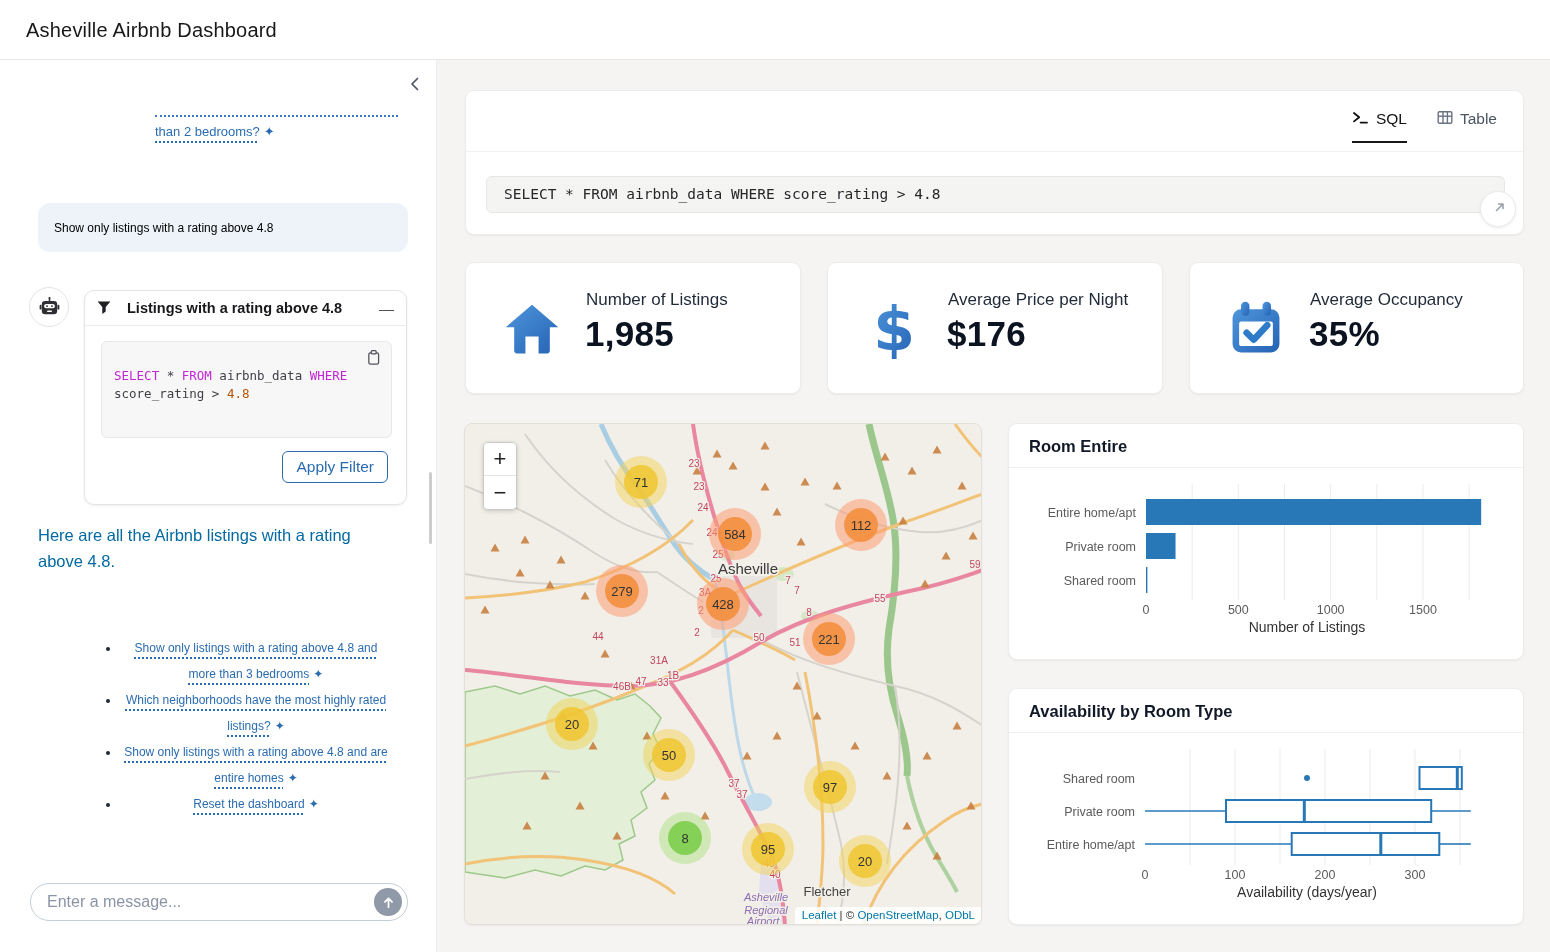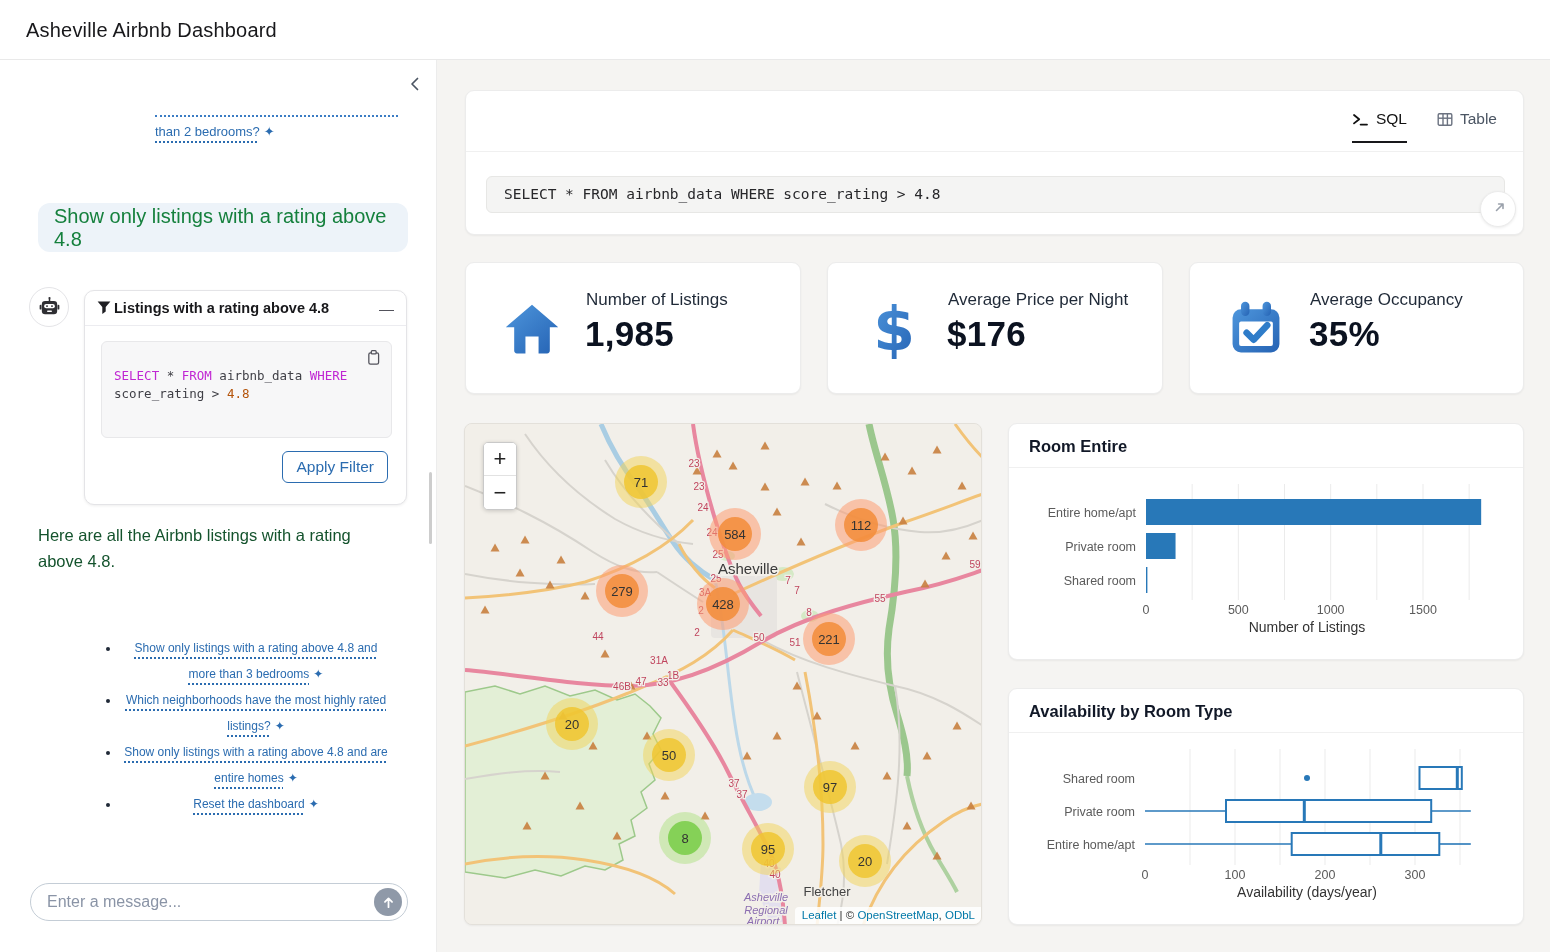--- a/index.html
+++ b/index.html
@@ -11,47 +11,47 @@
   #header { position:absolute; left:0; top:0; width:1550px; height:60px; background:#fff; border-bottom:1px solid #e9e9e9; z-index:5; }
   #header h1 { font-size:20px; font-weight:500; color:#18181b; line-height:60px; padding-left:26px; letter-spacing:.2px; }
 
   
   #sidebar { position:absolute; left:0; top:60px; width:437px; height:892px; background:#fff; border-right:1px solid #ececec; z-index:4; }
   .collapse-btn { position:absolute; top:14px; right:10px; width:22px; height:22px; background:none; border:none; cursor:pointer; color:#4b5563; }
   .trunc-wrap { position:absolute; left:155px; top:55px; width:246px; font-size:13px; }
   .trunc-dots { border-top:2px dotted #3b7cc4; width:243px; margin-bottom:7px; }
   .chat-link { color:#2b6cb0; text-decoration:underline dotted; text-decoration-thickness:1.5px; text-underline-offset:5px; cursor:pointer; }
   .sparkle { color:#2b6cb0; text-decoration:none; display:inline-block; margin-left:4px; }
-  .user-bubble { position:absolute; left:38px; top:143px; width:370px; height:49px; background:#edf3f9; border-radius:12px; display:flex; align-items:center; padding-left:16px; font-size:20px; color:#15803d; }
+  .user-bubble { position:absolute; left:38px; top:143px; width:370px; height:49px; background:#edf3f9; border-radius:12px; display:flex; align-items:center; padding-left:16px; font-size:12px; color:#000000; }
   .avatar { position:absolute; left:29px; top:227px; width:40px; height:40px; border:1px solid #e4e4e7; border-radius:50%; background:#fff; display:flex; align-items:center; justify-content:center; }
   .filter-card { position:absolute; left:84px; top:230px; width:323px; height:215px; background:#fff; border:1px solid #e4e4e7; border-radius:10px; box-shadow:0 1px 3px rgba(0,0,0,.07); }
   .fc-header { height:35px; display:flex; align-items:center; padding:0 12px; border-bottom:1px solid #ececf0; }
-  .fc-title { font-size:14.5px; font-weight:700; color:#18181b; margin-left:3px; }
+  .fc-title { font-size:14.5px; font-weight:700; color:#18181b; margin-left:16px; }
   .fc-min { margin-left:auto; background:none; border:none; font-size:15px; color:#52525b; cursor:pointer; line-height:1; }
   .fc-code { position:absolute; left:16px; top:50px; width:291px; height:97px; background:#f7f7f8; border:1px solid #e8e8ea; border-radius:6px; padding:25px 14px 0 12px; font-family:"DejaVu Sans Mono", monospace; font-size:12.5px; line-height:18px; color:#3f3f46; }
   .fc-code .kw { color:#c026d3; } .fc-code .num { color:#b45309; }
   .copy-btn { position:absolute; top:7px; right:9px; background:none; border:none; cursor:pointer; }
   .apply-btn { position:absolute; right:18px; bottom:21px; background:#fff; border:1px solid #2b6cb0; color:#2b6cb0; font-size:15.5px; padding:6px 13px; border-radius:6px; cursor:pointer; font-family:inherit; }
-  .a-text { position:absolute; left:38px; width:362px; font-size:16.5px; line-height:26px; color:#14532d; }
+  .a-text { position:absolute; left:38px; width:362px; font-size:16.5px; line-height:26px; color:#0369a1; }
   #atext1 { top:462px; } #atext2 { top:533px; }
   .sugg-list { position:absolute; left:38px; top:575px; width:370px; list-style:disc; padding-left:82px; font-size:12px; line-height:26px; color:#1f2937;text-align:center; }
   .sugg-list li { width:272px; }
   .chat-input-wrap { position:absolute; left:30px; top:823px; width:378px; height:38px; border:1.5px solid #c4cdd6; border-radius:20px; display:flex; align-items:center; padding:0 5px 0 16px; background:#fff; }
   .chat-input-wrap input { flex:1; border:none; outline:none; font-size:16px; color:#1f2937; font-family:inherit; background:transparent; }
   .chat-input-wrap input::placeholder { color:#8a94a6; }
   .send-btn { width:28px; height:28px; border-radius:50%; background:#8f99a8; color:#fff; border:none; font-size:15px; cursor:pointer; display:flex; align-items:center; justify-content:center; }
   .sb-thumb { position:absolute; right:4px; top:412px; width:3px; height:72px; background:#cdcdcd; border-radius:2px; }
 
   
   .card { position:absolute; background:#fff; border:1px solid #ececec; border-radius:9px; box-shadow:0 1px 2px rgba(0,0,0,.05); }
 
   
   #sqlcard { left:465px; top:90px; width:1059px; height:145px; }
   .tabs { position:absolute; top:19px; right:26px; display:flex; gap:30px; align-items:flex-end; }
-  .tab { display:flex; align-items:center; gap:7px; font-size:15.5px; color:#4b5563; padding-bottom:13px; cursor:pointer; border-bottom:2px solid transparent; }
+  .tab { display:flex; gap:7px; font-size:15.5px; color:#4b5563; padding-bottom:13px; cursor:pointer; border-bottom:2px solid transparent; }
   .tab.active { color:#111; font-weight:500; border-bottom:2px solid #18181b; }
   .sql-divider { position:absolute; left:0; top:60px; width:100%; border-top:1px solid #f0f0f0; }
   .querybar { position:absolute; left:20px; top:85px; width:1019px; height:37px; background:#f4f4f3; border:1px solid #e7e7e5; border-radius:6px; font-family:"DejaVu Sans Mono", monospace; font-size:14.5px; color:#27272a; line-height:35px; padding-left:17px; white-space:nowrap; overflow:hidden; }
   .expand-btn { position:absolute; left:1014px; top:100px; width:36px; height:36px; border-radius:50%; background:#fff; border:1px solid #ebebeb; box-shadow:0 1px 3px rgba(0,0,0,.08); cursor:pointer; display:flex; align-items:center; justify-content:center; }
 
   
   .kpi { height:132px; top:262px; }
   #kpi0 { left:465px; width:336px; } #kpi1 { left:827px; width:336px; } #kpi2 { left:1189px; width:335px; }
   .kpi-icon { position:absolute; left:36px; top:36px; width:60px; height:60px; }
   .kpi-label { position:absolute; left:120px; top:27px; font-size:17px; color:#1f2937; }

